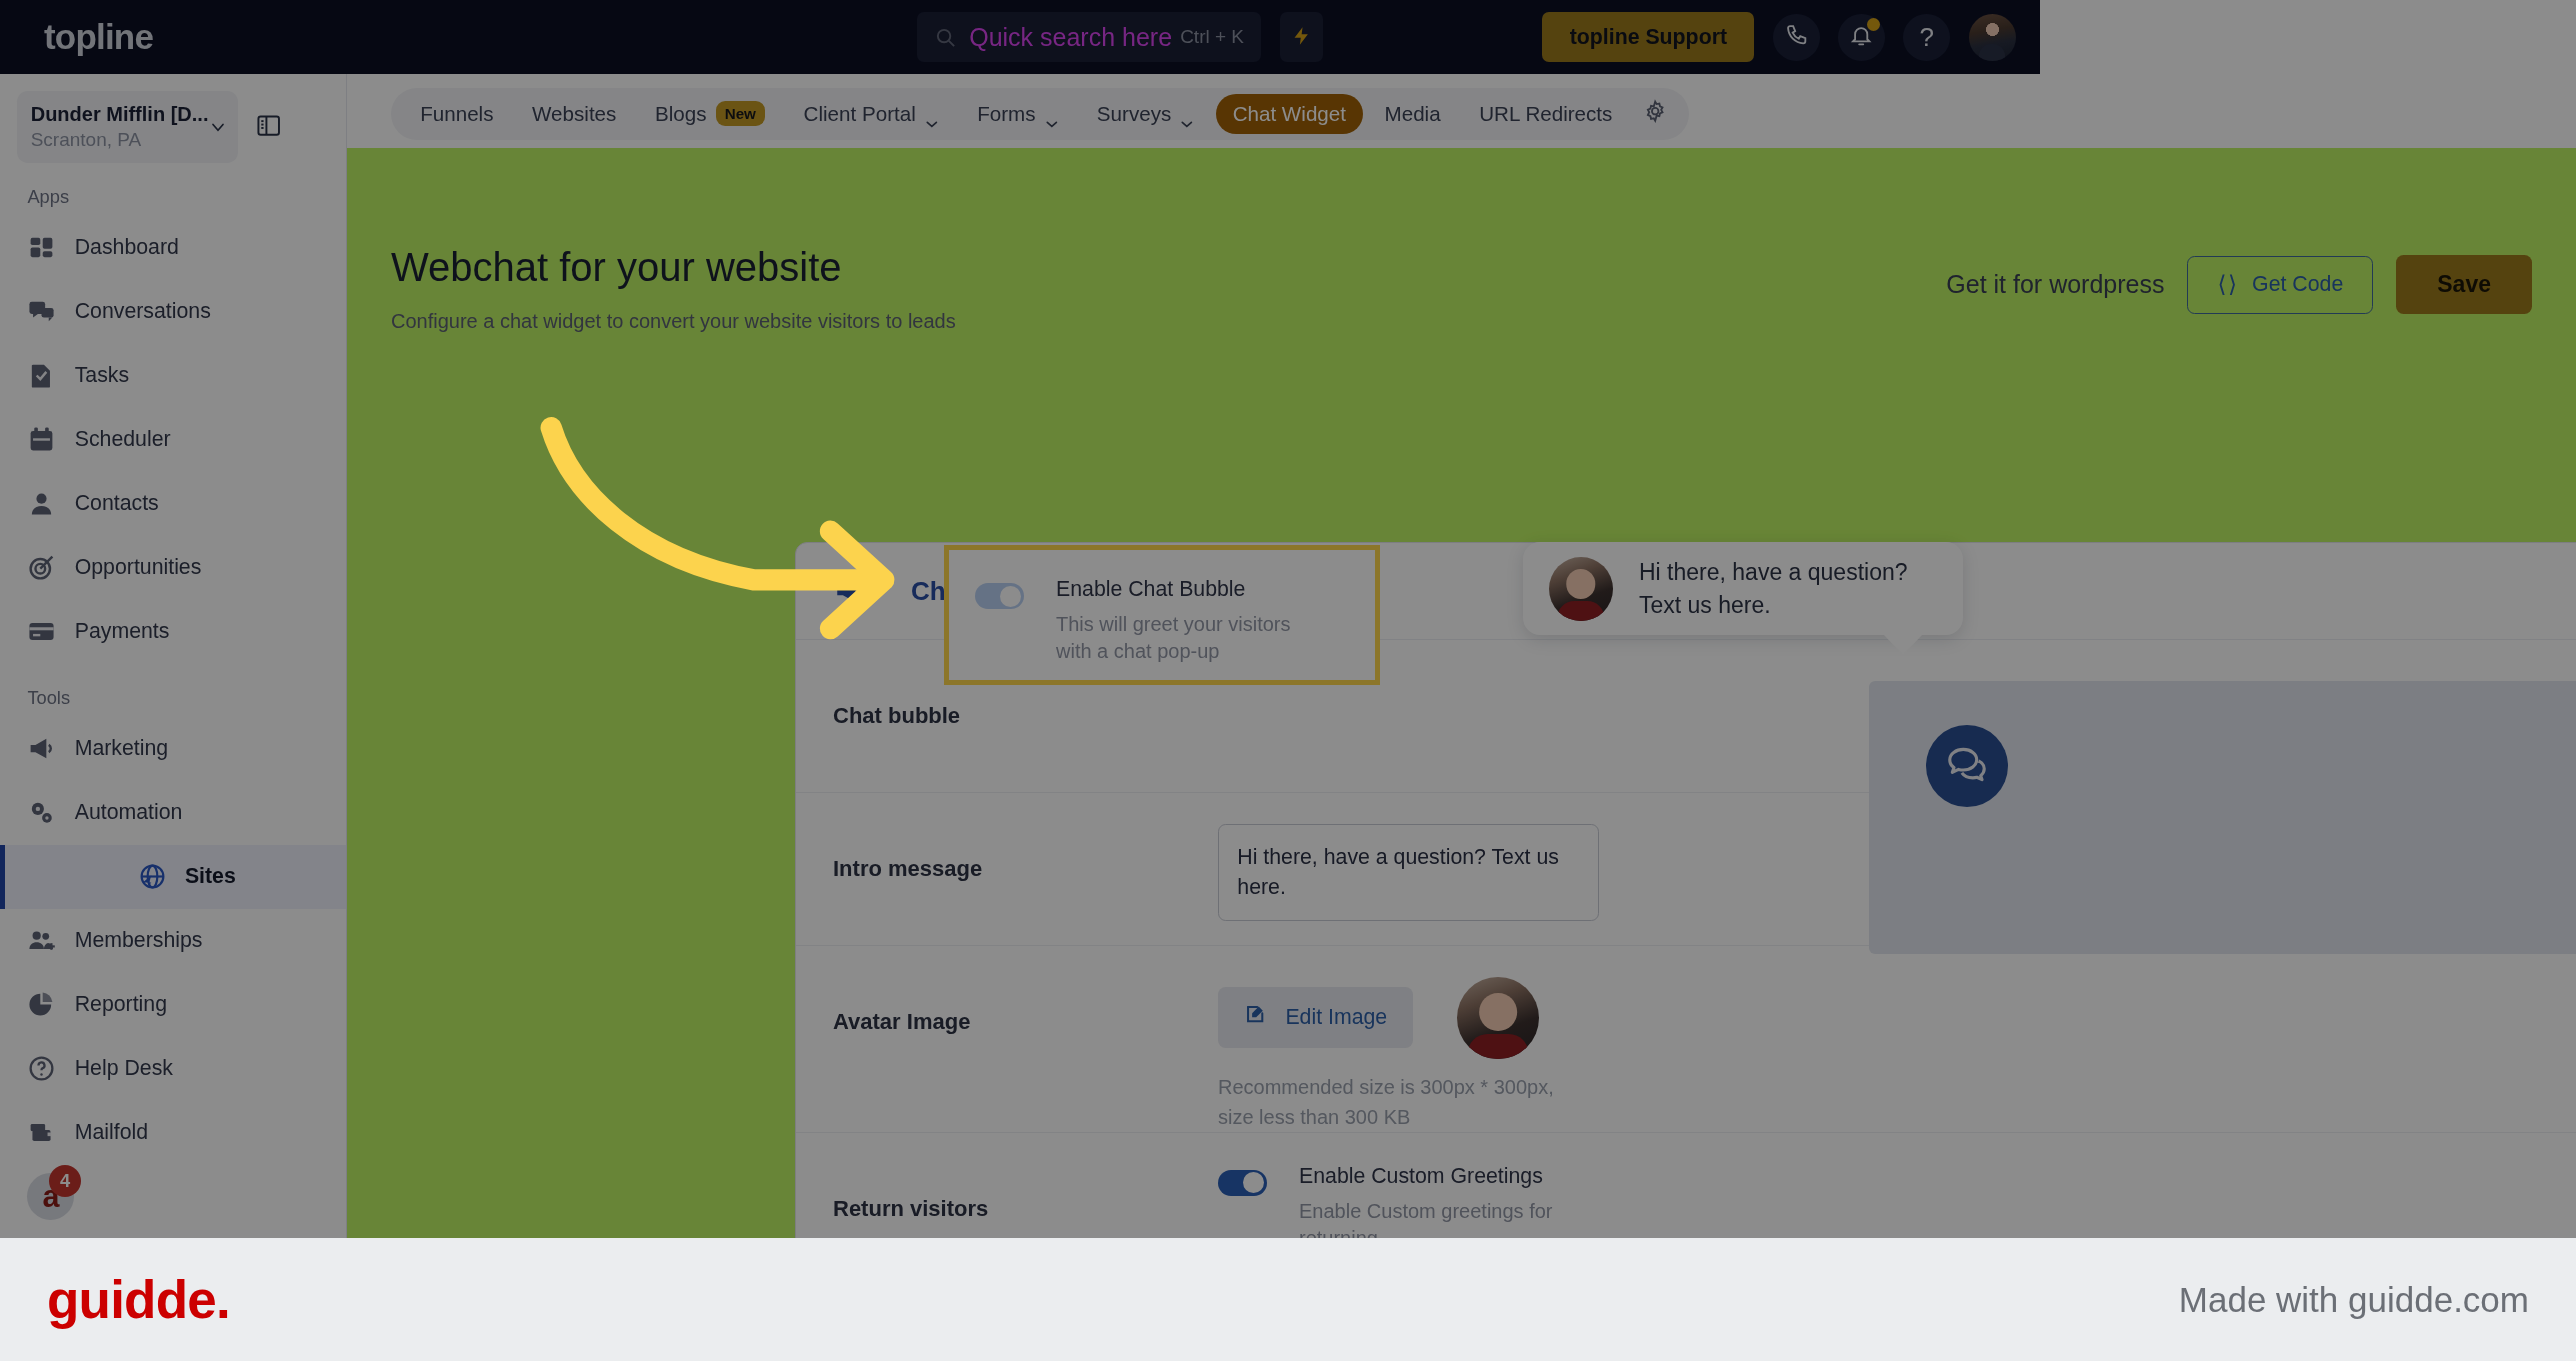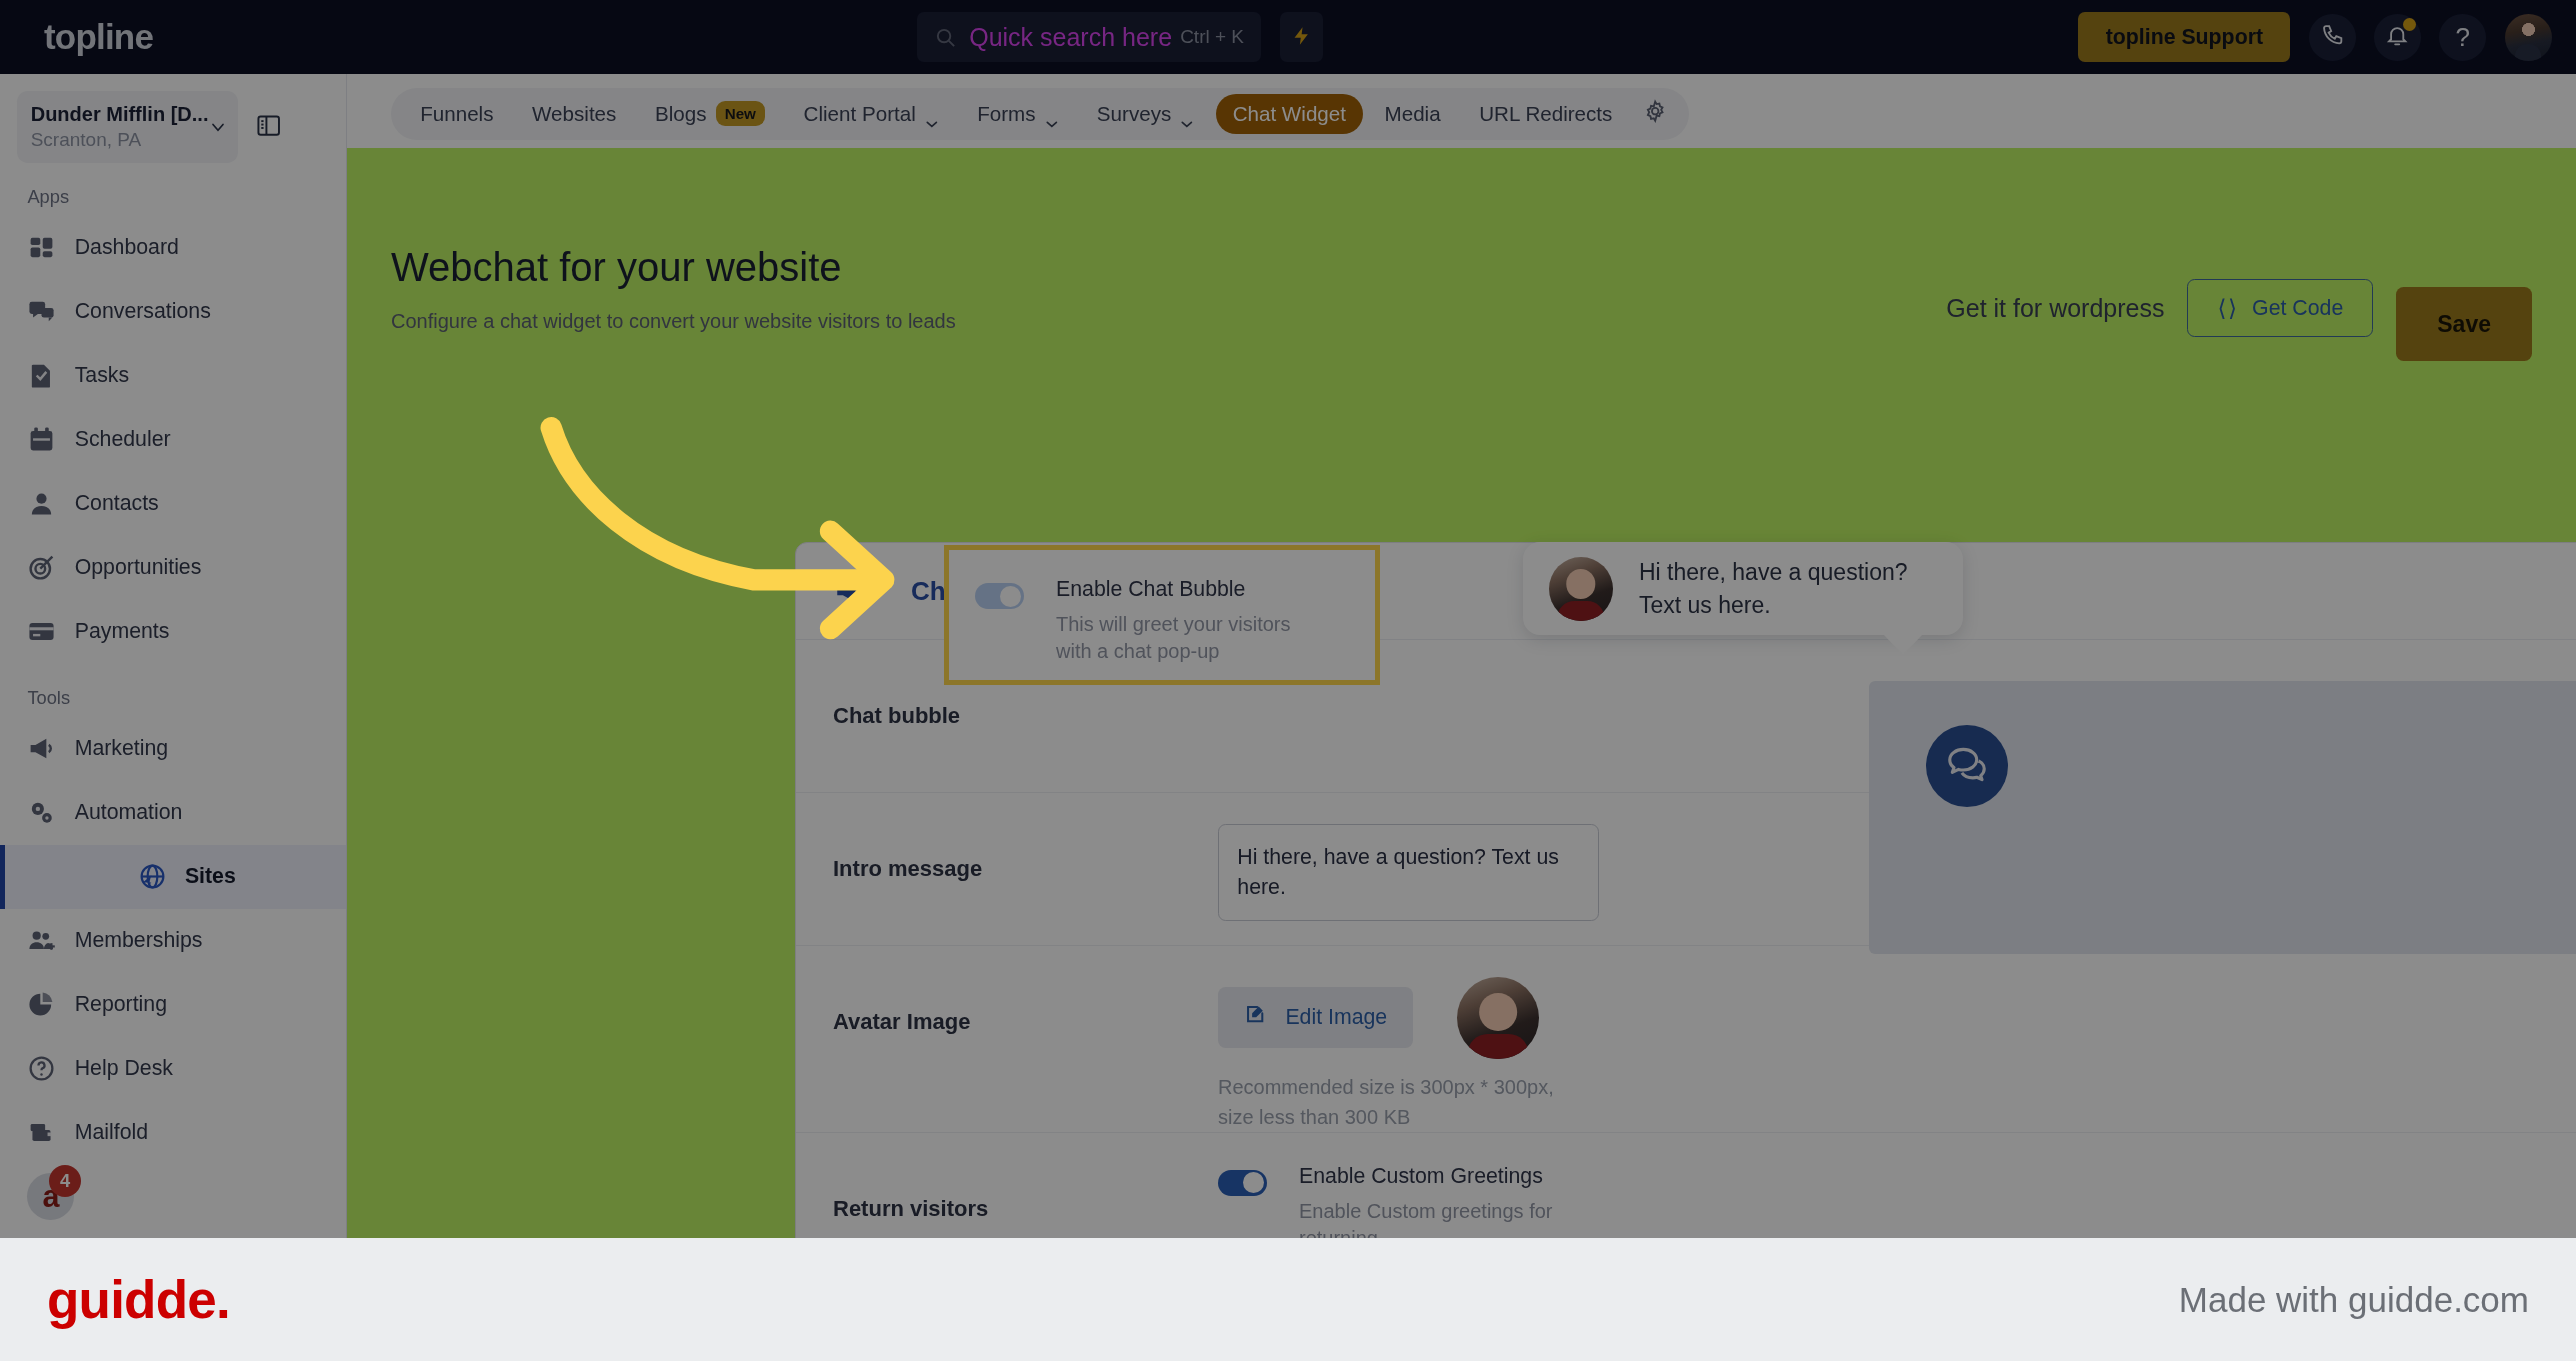--- a/index.html
+++ b/index.html
@@ -14,21 +14,21 @@
   #app {
     position: relative;
     width: 2576px;
     height: 1362px;
     background: #ffffff;
   }
 
   
   #topbar {
     position: absolute; left: 0; top: 0;
-    width: 2576px; height: 74px;
+    width: 2040px; height: 74px;
     background: #0b0f24;
     display: flex; align-items: center;
   }
   #brand {
     width: 347px; padding-left: 44px;
     color: #cfd3dc; font-size: 35px; font-weight: 700;
     letter-spacing: -0.8px;
   }
   #search-wrap {
     position: absolute; left: 917px; top: 12.2px;
@@ -185,25 +185,24 @@
   }
   #wp-text { font-size: 25px; color: #3a4055; }
   #getcode-btn {
     height: 58px; padding: 0 29px; border-radius: 7.6px;
     border: 1.5px solid #3f6b9c; color: #2c5fa8; background: transparent;
     font-size: 21.3px; display: flex; align-items: center; gap: 13.7px; cursor: pointer;
     font-family: "Liberation Sans", sans-serif;
   }
   #getcode-btn .angle { font-size: 23px; letter-spacing: 1.5px; }
   #save-btn {
-    height: 74px; padding: 0 41px; border-radius: 7.6px;
+    height: 59px; padding: 0 41px; border-radius: 7.6px;
     background: #9c7a1d; color: #1b1608; border: none;
     font-size: 23px; font-weight: 600; cursor: pointer;
     font-family: "Liberation Sans", sans-serif;
-    margin-top: 32px;
   }
 
   
   #card {
     position: absolute; left: 448px; top: 394px;
     width: 2019px; height: 762px;
     background: #ffffff; border-radius: 12.2px;
     border: 0.8px solid #e3e5ec;
     overflow: hidden;
   }

